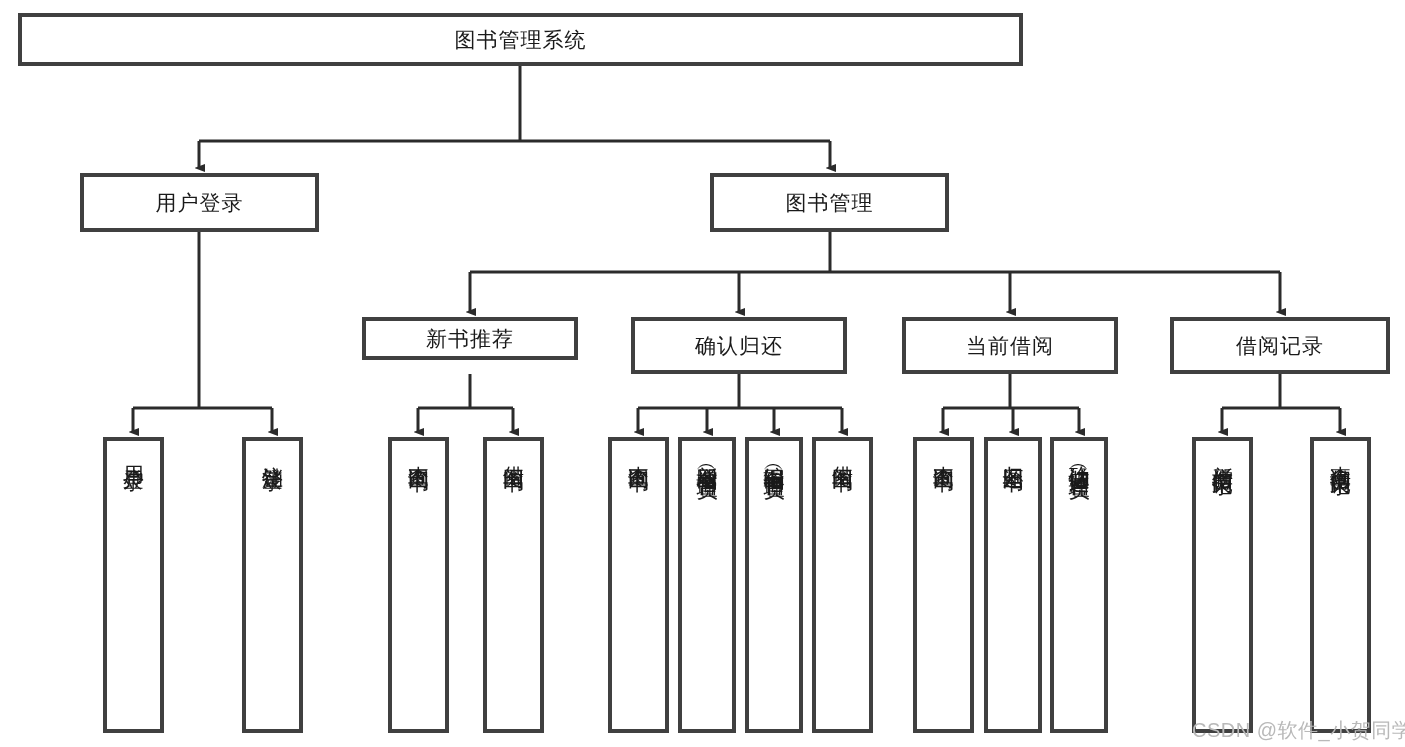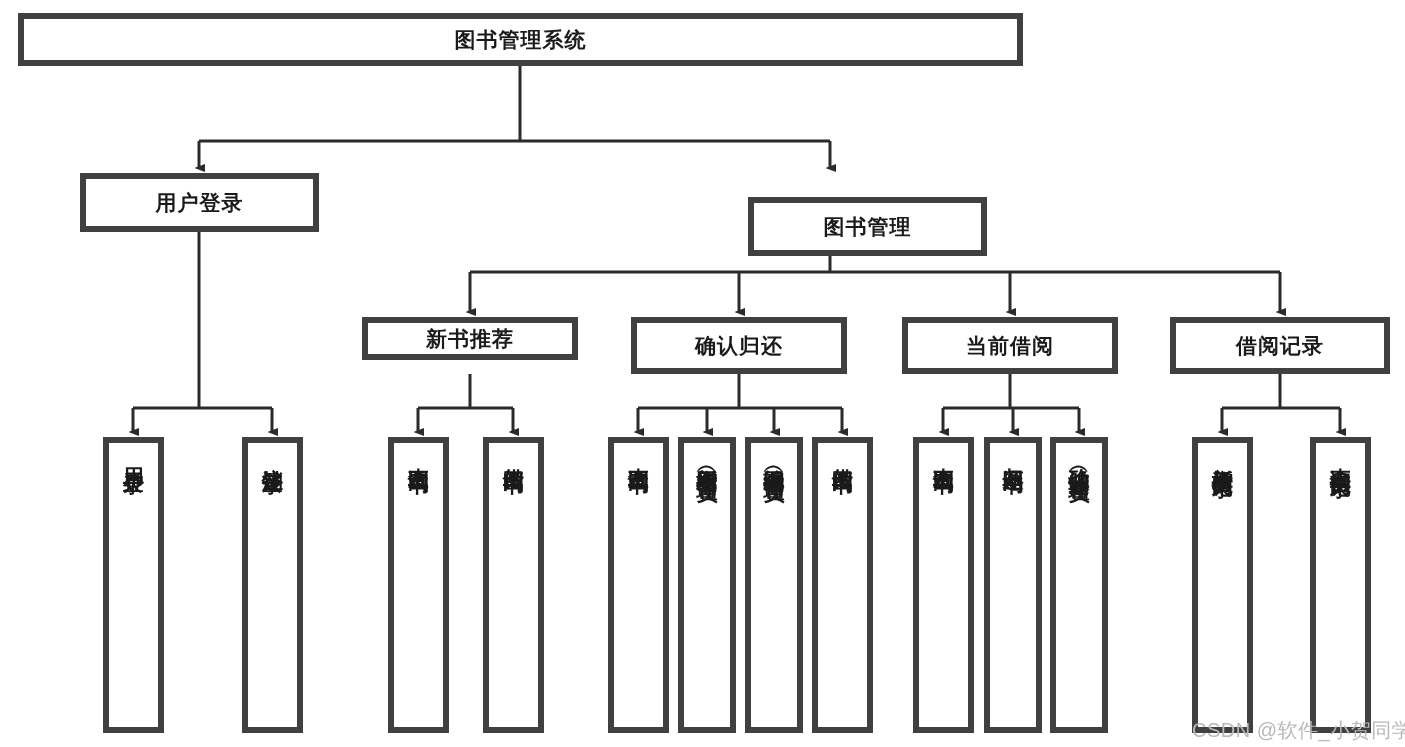--- a/index.html
+++ b/index.html
@@ -22,26 +22,25 @@
     left: 0;
     top: 0;
     width: 1405px;
     height: 747px;
     pointer-events: none;
   }
   .node {
     position: absolute;
     box-sizing: border-box;
     background: #ffffff;
-    border: 6px solid #404040;
+    border: 4px solid #404040;
     display: flex;
     align-items: center;
     justify-content: center;
     color: #1a1a1a;
-    font-weight: bold;
   }
   .node-label {
     display: block;
     text-align: center;
     line-height: 1.12;
     white-space: pre-line;
   }
   
   .node.horiz .node-label {
     font-size: 21px;
@@ -125,21 +124,21 @@
   </svg>
 
   <div class="node horiz" style="left:18px;top:13px;width:1005px;height:53px;">
     <span class="node-label">图书管理系统</span>
   </div>
 
   <div class="node horiz" style="left:80px;top:173px;width:239px;height:59px;">
     <span class="node-label">用户登录</span>
   </div>
 
-  <div class="node horiz" style="left:748px;top:173px;width:239px;height:59px;margin-top:24px;">
+  <div class="node horiz" style="left:710px;top:173px;width:239px;height:59px;">
     <span class="node-label">图书管理</span>
   </div>
 
   <div class="node horiz" style="left:362px;top:317px;width:216px;height:43px;">
     <span class="node-label">新书推荐</span>
   </div>
 
   <div class="node horiz" style="left:631px;top:317px;width:216px;height:57px;">
     <span class="node-label">确认归还</span>
   </div>

